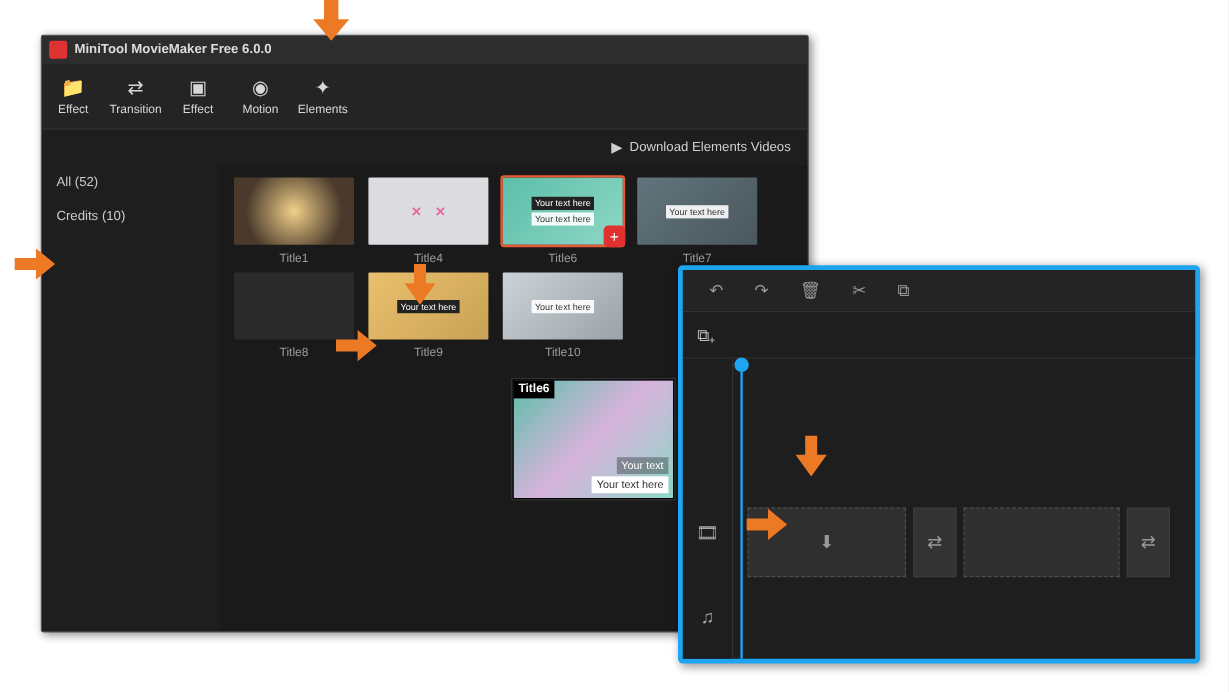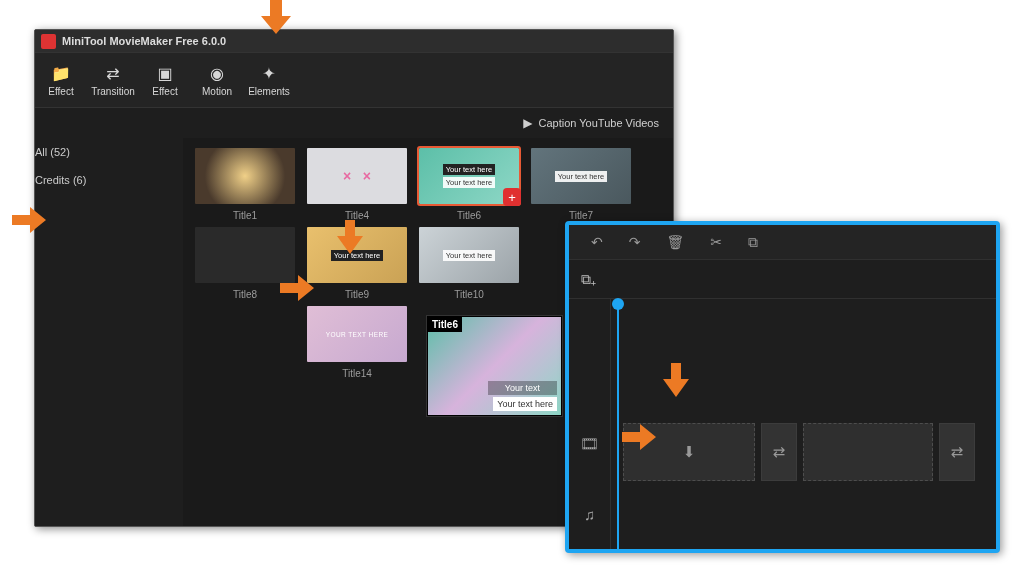--- a/index.html
+++ b/index.html
@@ -14,21 +14,21 @@
   .toolbar { display:flex; background:#242424; border-top:1px solid #333; border-bottom:1px solid #333; }
   .tool { width:52px; height:54px; display:flex; flex-direction:column; align-items:center; justify-content:center; font-size:10px; color:#d7d7d7; cursor:pointer; }
   .tool.active { color:#e64528; }
   .tool .ic { font-size:16px; margin-bottom:3px; }
 
   .ytbar { height:30px; display:flex; justify-content:flex-end; align-items:center; color:#cfcfcf; font-size:11px; padding-right:14px; cursor:pointer; }
   .ytbar .yt-ic { font-size:12px; margin-right:6px; }
 
   .body { display:flex; height:calc(100% - 22px - 54px - 30px); }
   .sidebar { width:148px; background:#1e1e1e; }
-  .sidebar .item { height:28px; font-size:11px; color:#ccc; display:flex; align-items:center; cursor:pointer; }
+  .sidebar .item { height:28px; padding-left:12px; font-size:11px; color:#ccc; display:flex; align-items:center; cursor:pointer; }
   .sidebar .item.sel { background:#2f2f2f; border-left:3px solid #e64528; padding-left:9px; }
 
   .gallery { flex:1; background:#1a1a1a; padding:10px 8px; overflow:hidden; }
   .grid { display:grid; grid-template-columns:repeat(4,108px); grid-auto-rows:auto; gap:6px 4px; }
   .cell { display:flex; flex-direction:column; align-items:center; }
   .thumb { width:100px; height:56px; border-radius:1px; position:relative; cursor:pointer; display:flex; align-items:center; justify-content:center; font-size:8px; color:#fff; text-align:center; }
   .cell .cap { font-size:10px; color:#9c9c9c; margin-top:6px; }
   .cell.sel .thumb { outline:2px solid #e85a35; }
   .plus-badge { position:absolute; bottom:-2px; right:-2px; width:18px; height:18px; background:#e03030; border-radius:4px; color:#fff; font-size:13px; display:flex; align-items:center; justify-content:center; }
 
@@ -45,21 +45,21 @@
   .t10{background:linear-gradient(135deg,#ccd3d7,#9ba3a8);}
   .t13{background:linear-gradient(120deg,#eecad0,#f2dfae);}
   .t14{background:linear-gradient(135deg,#e0bed6,#c7a9d0);}
 
   .txtlabel { background:rgba(255,255,255,.9); color:#333; font-size:7.5px; padding:1px 3px; }
   .txtlabel.dark { background:#222; color:#fff; }
 
   
   .preview { position:absolute; left:427px; top:316px; width:135px; height:100px; background:linear-gradient(135deg,#5cbfa8,#d7b3dc,#8ed7c6); border:1px solid #000; outline:1px solid #333; display:flex; flex-direction:column; align-items:flex-end; justify-content:flex-end; padding:4px; }
   .preview .hdr { position:absolute; top:0; left:0; background:#000; color:#fff; font-size:10px; font-weight:bold; padding:2px 4px; }
-  .preview .line { background:rgba(0,0,0,.3); color:#fff; font-size:9px; padding:2px 17px; margin-bottom:2px; }
+  .preview .line { background:rgba(0,0,0,.3); color:#fff; font-size:9px; padding:2px 4px; margin-bottom:2px; }
   .preview .line2 { background:#fff; color:#333; font-size:9px; padding:2px 4px; }
 
   
   .timeline { position:absolute; left:565px; top:221px; width:435px; height:332px; background:#1e1e1e; border:4px solid #1ea5f2; border-radius:4px; box-shadow:2px 2px 8px rgba(0,0,0,.4); overflow:hidden; }
   .tl-actions { height:34px; display:flex; align-items:center; padding-left:22px; gap:26px; background:#242424; color:#9a9a9a; font-size:14px; }
   .tl-actions span { cursor:pointer; }
   .tl-sub { height:40px; display:flex; align-items:center; padding-left:12px; color:#bfbfbf; font-size:14px; background:#1e1e1e; border-top:1px solid #303030; border-bottom:1px solid #303030; }
   .tl-tracks { position:absolute; top:74px; bottom:0; left:0; right:0; }
   .tl-left { position:absolute; left:0; top:0; bottom:0; width:42px; background:#1e1e1e; border-right:1px solid #303030; display:flex; flex-direction:column; justify-content:flex-end; }
   .track-ic { height:70px; display:flex; align-items:center; justify-content:center; font-size:15px; color:#a7a7a7; }
@@ -107,30 +107,30 @@
       <span>Motion</span>
     </div>
     <div class="tool">
       <span class="ic">✦</span>
       <span>Elements</span>
     </div>
   </div>
 
   <div class="ytbar">
     <span class="yt-ic">▶</span>
-    <span>Caption YouTube Videos</span>
+    <span>Download Elements Videos</span>
   </div>
 
   <div class="body">
     <div class="sidebar">
       <div class="item">
           <span>All (52)</span>
         </div>
       <div class="item">
-          <span>Credits (6)</span>
+          <span>Credits (10)</span>
         </div>
     </div>
 
     <div class="gallery">
       <div class="grid">
 
         <div class="cell">
           <div class="thumb t1"></div>
           <div class="cap">Title1</div>
         </div>
@@ -176,26 +176,20 @@
         </div>
         <div class="cell" style="visibility:hidden">
             <div class="thumb"></div>
             <div class="cap">.</div>
           </div>
         <div class="cell" style="visibility:hidden">
             <div class="thumb"></div>
             <div class="cap">.</div>
           </div>
 
-        <div class="cell">
-          <div class="thumb t14">
-            <span style="font-size:6.5px;color:#fff;letter-spacing:.4px;">YOUR TEXT HERE</span>
-          </div>
-          <div class="cap">Title14</div>
-        </div>
       </div>
     </div>
   </div>
 </div>
 
 <div class="preview">
   <span class="hdr">Title6</span>
   <span class="line">Your text</span>
   <span class="line2">Your text here</span>
 </div>

